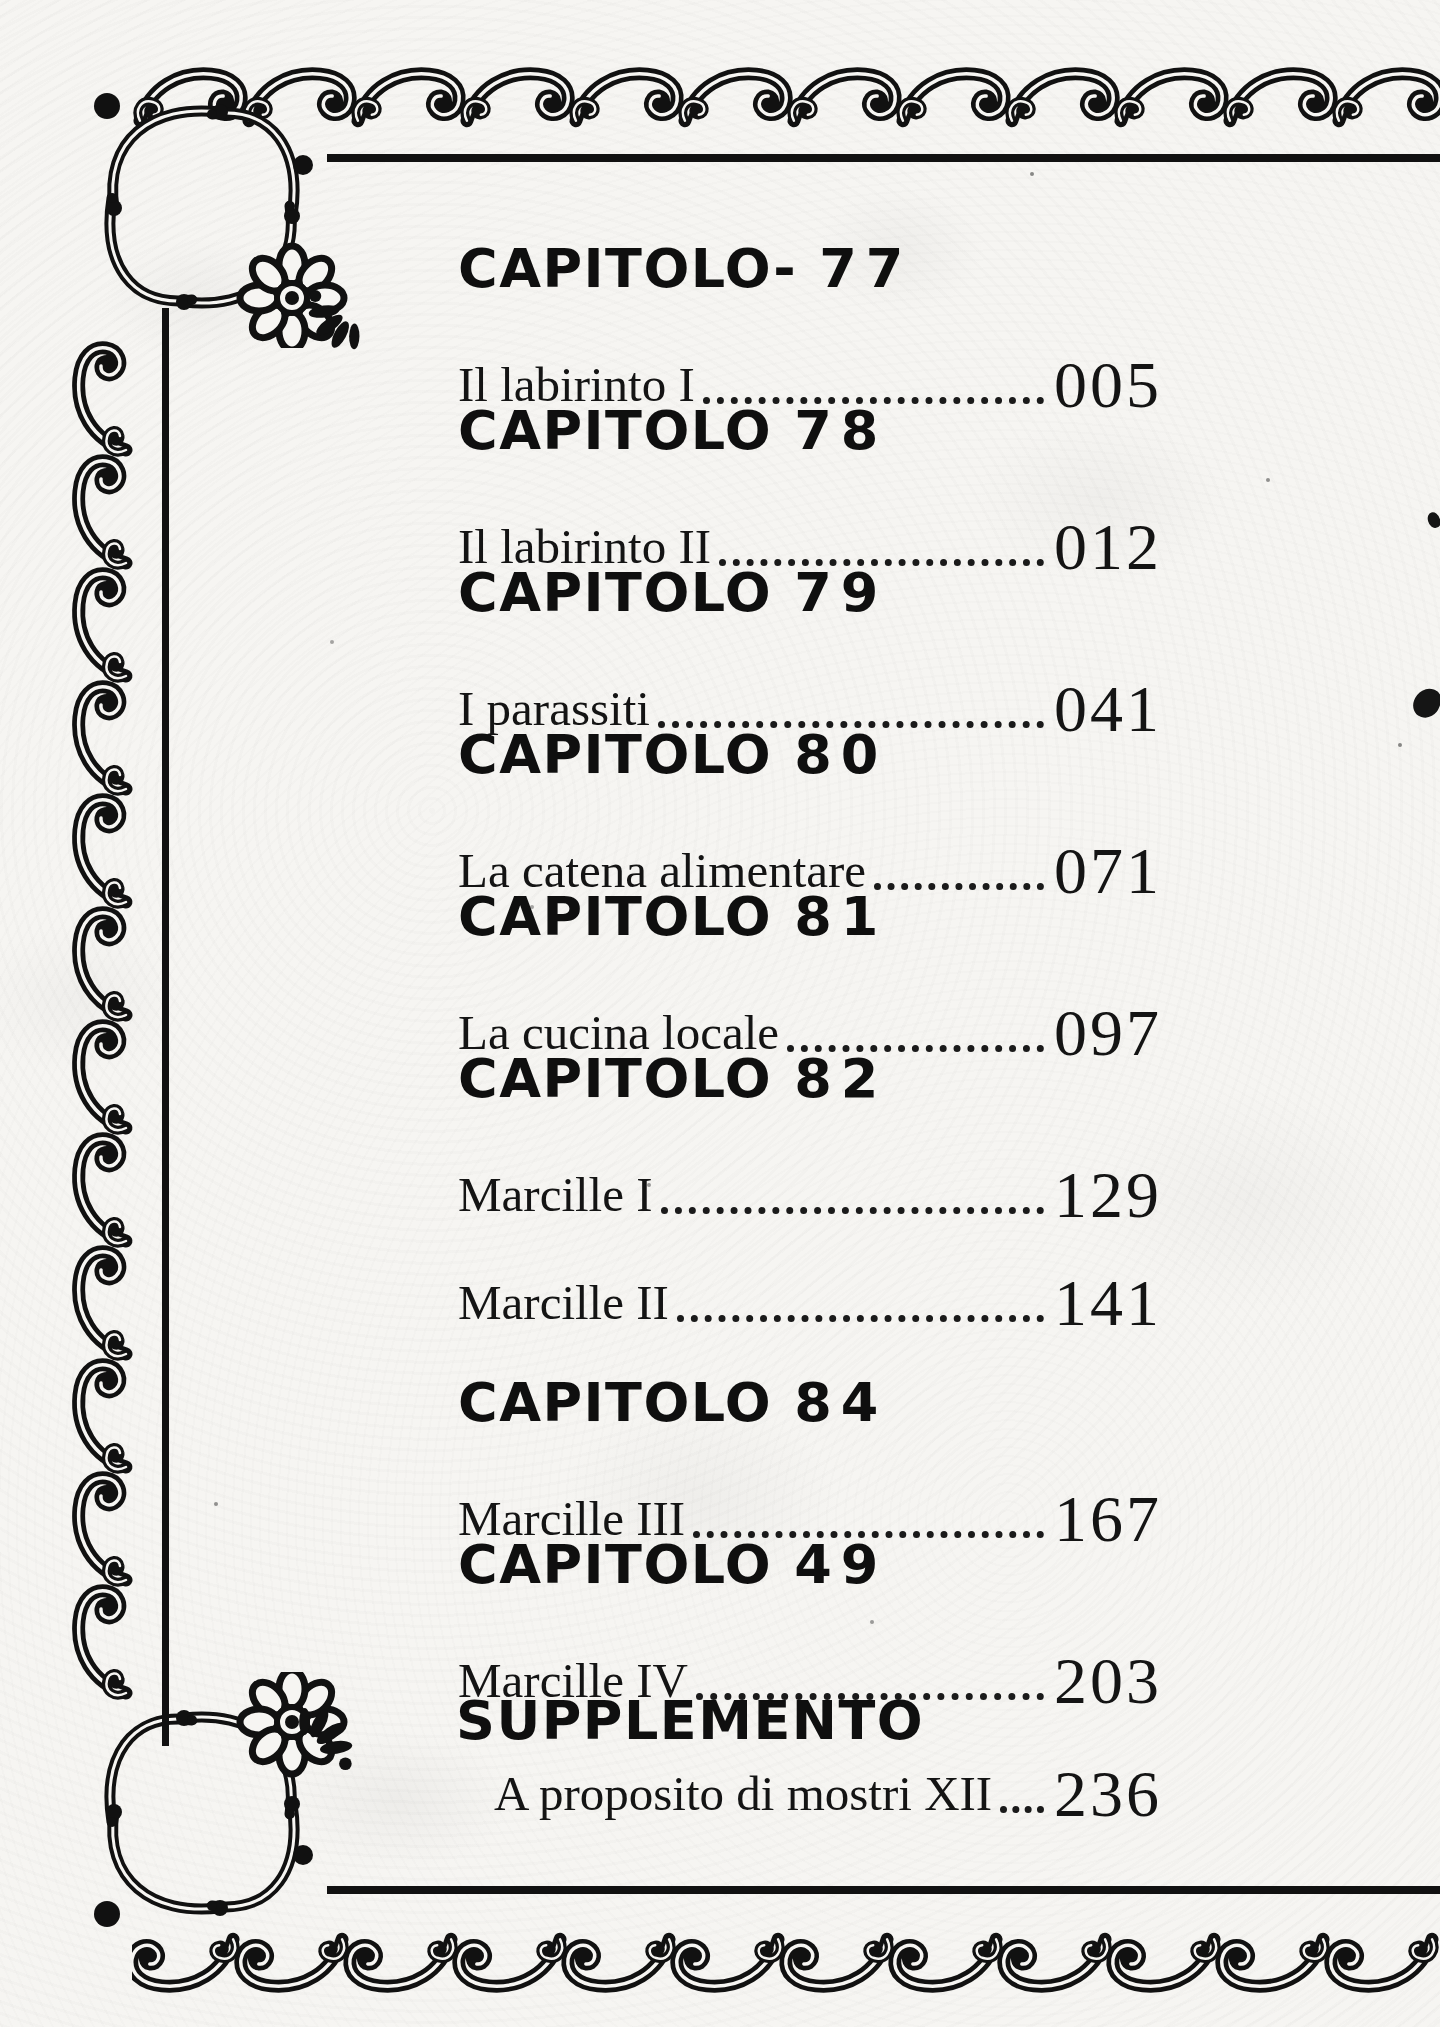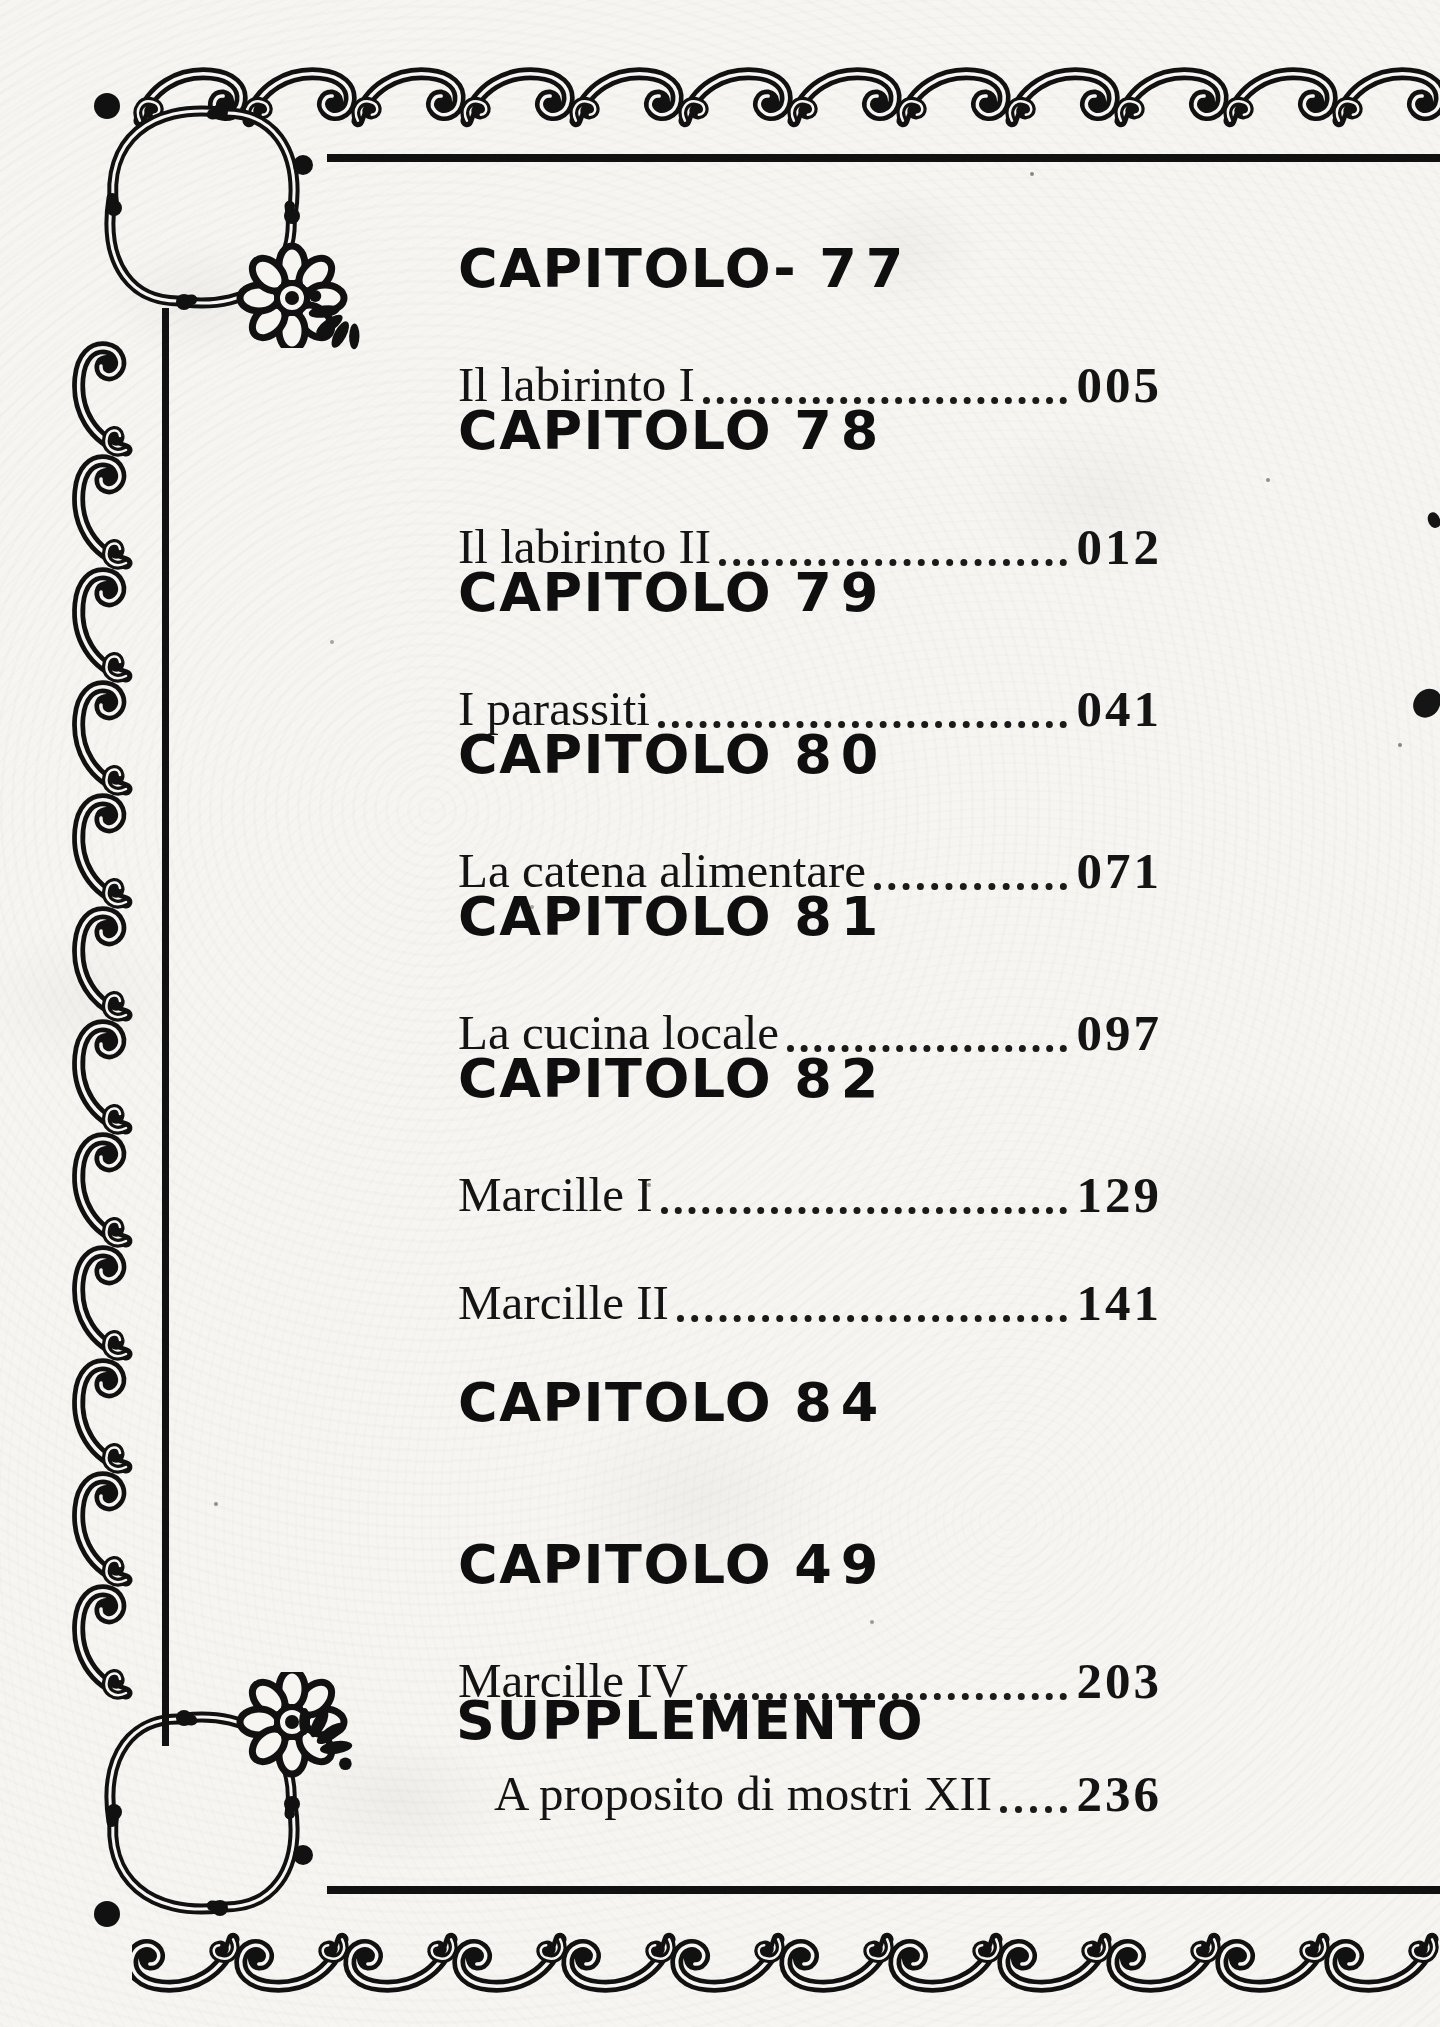--- a/index.html
+++ b/index.html
@@ -23,21 +23,21 @@
   .entry .title{font-family:"DejaVu Sans", sans-serif;font-weight:900;font-size:54px;
     line-height:54px;letter-spacing:1.5px;color:#0f0f0f;white-space:nowrap;}
   .entry .title .n{letter-spacing:9px;margin-left:22px;}
   .entry .title .n:empty{margin-left:0;letter-spacing:0;}
   .entry .row{display:flex;align-items:flex-end;margin-top:61px;}
   .entry.supplement{left:494px;width:668px;}
   .entry.supplement .title{margin-left:-38px;}
   .entry.supplement .row{margin-top:18px;text-align:right;}
   .entry .sub{font-size:49px;line-height:56px;white-space:nowrap;}
   .entry .leader{flex:1 1 auto;border-bottom:7px dotted #1a1a1a;margin:0 10px 9px 8px;min-width:20px;}
-  .entry .pg{font-size:51px;line-height:56px;letter-spacing:3px;font-weight:bold;}
+  .entry .pg{font-size:66px;line-height:56px;letter-spacing:3px;}
   .orn{position:absolute;}
   .smudge{position:absolute;background:#151515;}
   .specks{position:absolute;left:1030px;top:172px;width:4px;height:4px;border-radius:50%;
     background:rgba(45,45,45,.55);
     box-shadow:236px 306px 0 rgba(45,45,45,.5), -383px 1011px 0 rgba(45,45,45,.45),
       -816px 1330px 0 rgba(45,45,45,.5), 368px 571px 0 rgba(45,45,45,.55),
       -500px 733px 0 rgba(45,45,45,.4), -160px 1448px 0 rgba(45,45,45,.45),
       -700px 468px 0 rgba(45,45,45,.4);}
 </style>
 </head>
@@ -227,20 +227,25 @@
       </div>
       <div class="entry" style="top: 1214px;">
         <div class="row">
           <span class="sub">Marcille II</span>
           <span class="leader"></span>
           <span class="pg">141</span>
         </div>
       </div>
       <div class="entry" style="top: 1376px;">
         <div class="title"><span class="t">CAPITOLO</span><span class="n">84</span></div>
+        <div class="row">
+          <span class="sub">Marcille III</span>
+          <span class="leader"></span>
+          <span class="pg">167</span>
+        </div>
       </div>
       <div class="entry" style="top: 1538px;">
         <div class="title"><span class="t">CAPITOLO</span><span class="n">49</span></div>
         <div class="row">
           <span class="sub">Marcille IV</span>
           <span class="leader"></span>
           <span class="pg">203</span>
         </div>
       </div>
       <div class="entry supplement" style="top: 1694px;">

